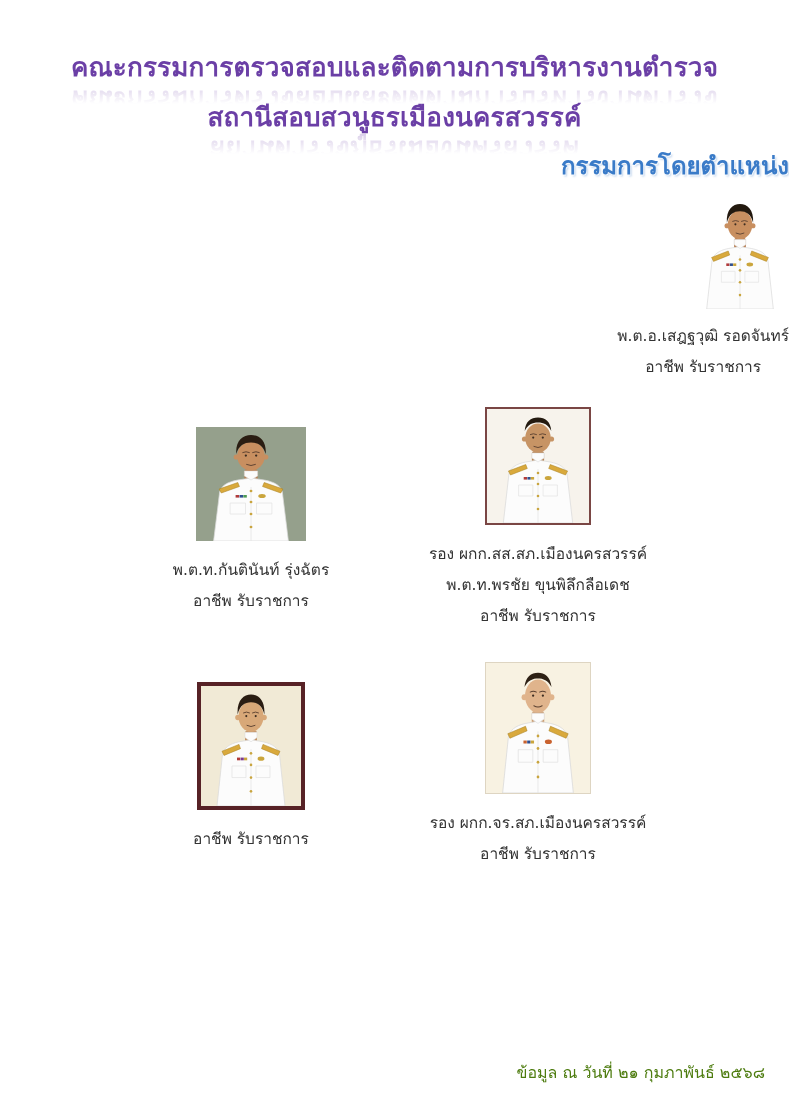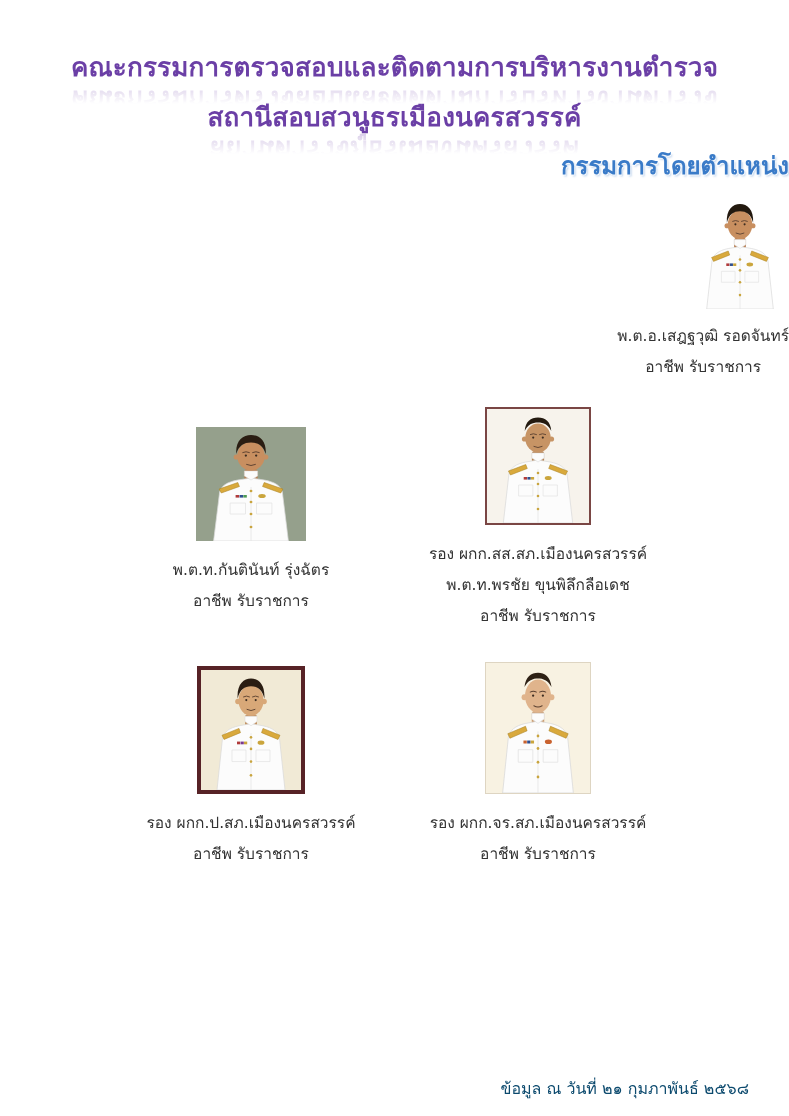--- a/index.html
+++ b/index.html
@@ -71,21 +71,21 @@
   .row-2 { margin-top:24px; }
   .row-3 { margin-top:30px; }
   .member-card { width:287px; display:flex; flex-direction:column; align-items:center; }
   .photo-zone { display:flex; align-items:flex-end; justify-content:center; }
   .zone-r2 { height:118px; }
   .zone-r3 { height:132px; }
   .member-card .txt { margin-top:14px; }
 
   .footer-note {
     position:absolute; right:24px; top:1060px;
-    margin:16px; font-size:16px; color:#0c4a6e;
+    margin:0; font-size:16px; color:#4d7c0f;
   }
 </style>
 </head>
 <body>
 
 <div class="page">
 
   <div class="titles">
     <h1 class="wordart" data-text="คณะกรรมการตรวจสอบและติดตามการบริหารงานตำรวจ">คณะกรรมการตรวจสอบและติดตามการบริหารงานตำรวจ</h1>
     <h1 class="wordart" data-text="สถานีตำรวจภูธรเมืองนครสวรรค์">สถานีสอบสวนูธรเมืองนครสวรรค์</h1>
@@ -232,21 +232,20 @@
               <circle class="pskin" cx="63.2" cy="30" r="2.6"></circle>
             <path class="phair" d="M36.6,27 C35.8,13.5 42.5,8 50,8 C57.5,8 64.2,13.5 63.4,27 C61,18.5 56.5,15.5 50,15.5 C43.5,15.5 39,18.5 36.6,27 Z"></path>
             <path class="pbrow" d="M42.5,25.5 q3,-1.6 6,0 M51.5,25.5 q3,-1.6 6,0"></path>
             <circle class="peye" cx="45.3" cy="28.6" r="1.05"></circle>
               <circle class="peye" cx="54.7" cy="28.6" r="1.05"></circle>
             <path class="pmouth" d="M46,37.5 q4,2.2 8,0"></path>
           </svg>
         </div>
       </div>
       <div class="txt">
-        <p class="pline-txt">รอง ผกก.ป.สภ.เมืองนครสวรรค์</p>
         <p class="pline-txt">อาชีพ รับราชการ</p>
       </div>
     </div>
 
     <div class="member-card">
       <div class="photo-zone zone-r3">
         <div class="portrait photo-m3">
           <svg viewBox="0 0 100 114" preserveAspectRatio="none" aria-hidden="true">
             <rect class="pbg" x="0" y="0" width="100" height="114"></rect>
             <rect class="pskin-d" x="44" y="42" width="12" height="12" rx="3"></rect>

